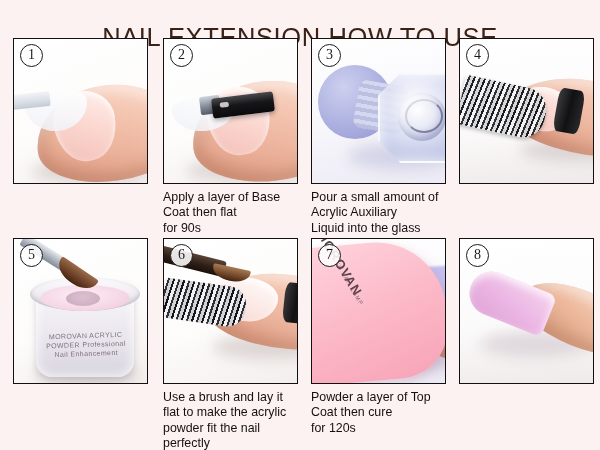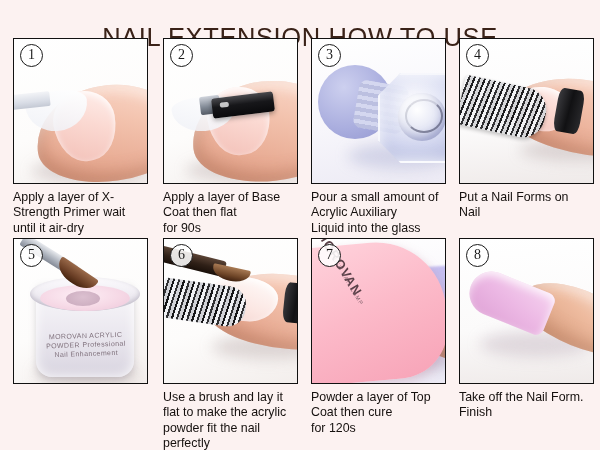--- a/index.html
+++ b/index.html
@@ -353,23 +353,20 @@
       <div class="frame">
         <div class="photo scene bg-white">
           <div class="soft-shadow p1-sh"></div>
           <div class="finger p1-finger"></div>
           <div class="nail-plate p1-nail"></div>
           <div class="tip-clear p1-tip"></div>
           <div class="p1-brush"></div>
         </div>
         <div class="step-num">1</div>
       </div>
-      <div class="caption">Apply a layer of X-
-Strength Primer wait
-until it air-dry</div>
     </div>
 
     <div class="panel c1">
       <div class="frame">
         <div class="photo scene bg-white">
           <div class="soft-shadow p2-sh"></div>
           <div class="finger p2-finger"></div>
           <div class="nail-plate p2-nail"></div>
           <div class="tip-clear p2-tip"></div>
           <div class="p2-ferrule"></div>
@@ -403,22 +400,20 @@
       <div class="frame">
         <div class="photo scene bg-white2">
           <div class="soft-shadow p4-sh"></div>
           <div class="finger p4-finger"></div>
           <div class="nail-plate p4-nail"></div>
           <div class="p4-form"></div>
           <div class="p4-band"></div>
         </div>
         <div class="step-num">4</div>
       </div>
-      <div class="caption">Put a Nail Forms on
-Nail</div>
     </div>
   </div>
 
   <div class="row row-2">
 
     <div class="panel c0">
       <div class="frame">
         <div class="photo scene bg-white">
           <div class="soft-shadow p5-sh"></div>
           <div class="p5-jar"></div>
@@ -475,18 +470,16 @@
 
     <div class="panel c3">
       <div class="frame">
         <div class="photo scene bg-white2">
           <div class="soft-shadow p8-sh"></div>
           <div class="finger p8-finger"></div>
           <div class="p8-nail"></div>
         </div>
         <div class="step-num">8</div>
       </div>
-      <div class="caption">Take off the Nail Form.
-Finish</div>
     </div>
   </div>
 
 </div>
 
 </body></html>

